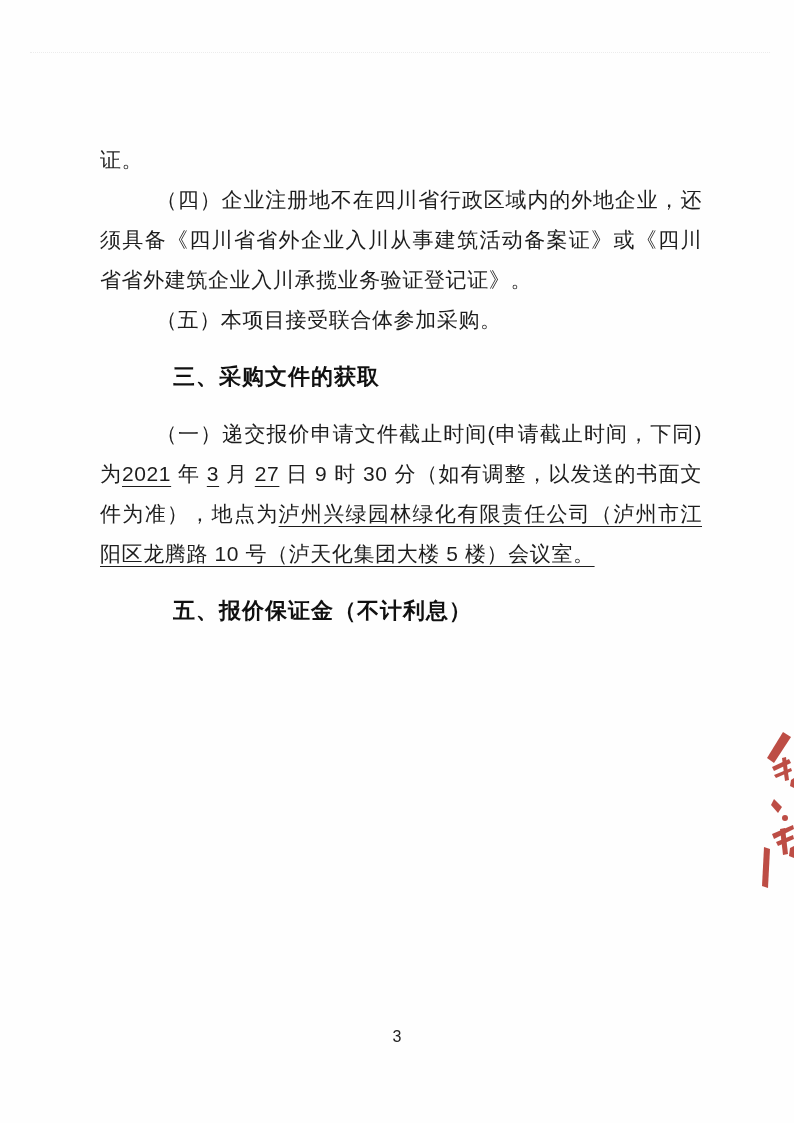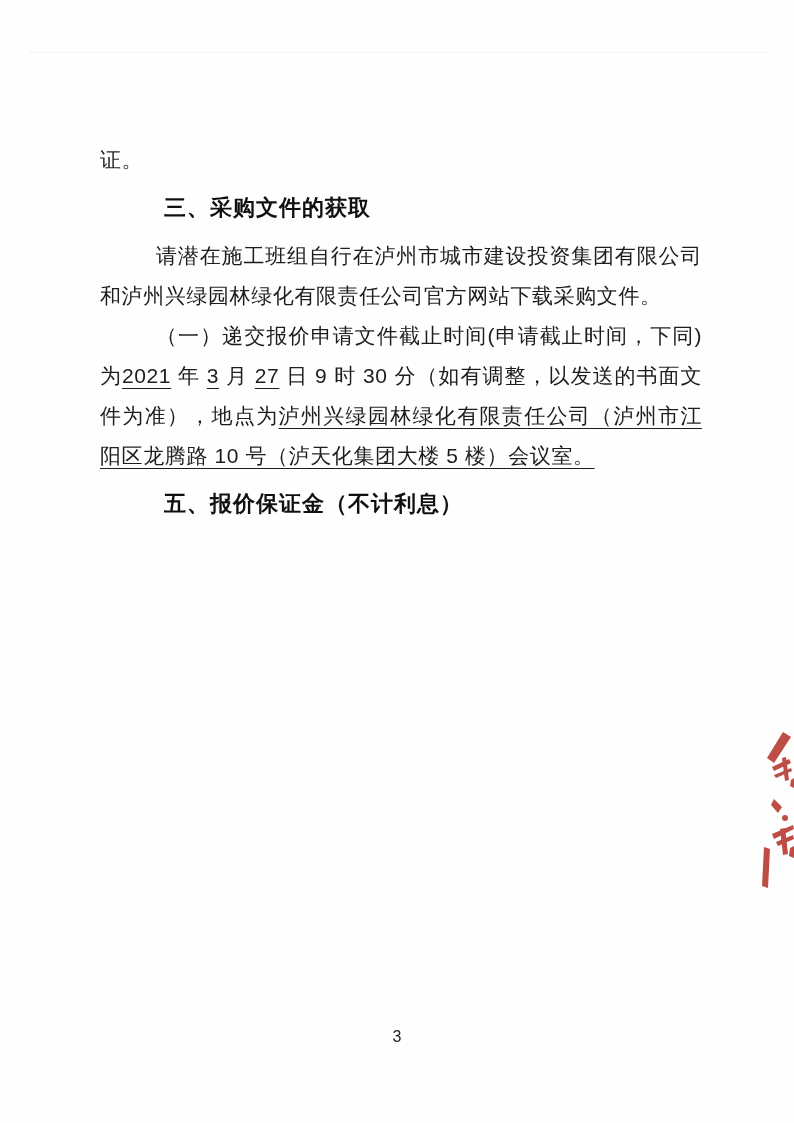--- a/index.html
+++ b/index.html
@@ -29,21 +29,21 @@
     font-family: "Liberation Sans", sans-serif;
     font-size: 21px;
     line-height: 40px;
     letter-spacing: 0.6px;
     color: #1d1d1d;
     text-align: justify;
     text-justify: inter-ideograph;
   }
   .indent { text-indent: 56px; }
   .heading {
-    margin: 8px;
+    margin: 17px;
     font-family: "Liberation Sans", sans-serif;
     font-weight: 700;
     font-size: 22px;
     line-height: 40px;
     letter-spacing: 1px;
     color: #101010;
     text-indent: 56px;
   }
   .u {
     text-decoration: underline;
@@ -71,22 +71,23 @@
 </style>
 </head>
 <body>
 
 <div class="page">
 
   <div class="scan-line"></div>
 
   <div class="content">
     <p class="para"><span>证。</span></p>
+    <p class="para indent"><span>（四）企业注册地不在四川省行政区域内的外地企业，还须具备《四川省省外企业入川从事建筑活动备案证》或《四川省省外建筑企业入川承揽业务验证登记证》。</span></p>
+    <p class="para indent"><span>（五）本项目接受联合体参加采购。</span></p>
     <h3 class="heading"><span>三、采购文件的获取</span></h3>
-    <p class="para indent"><span>请潜在施工班组自行在泸州市城市建设投资集团有限公司和泸州兴绿园林绿化有限责任公司官方网站下载采购文件。</span></p>
     <p class="para indent"><span>（一）递交报价申请文件截止时间(申请截止时间，下同)为</span><span class="u">2021</span><span> 年 </span><span class="u">3</span><span> 月 </span><span class="u">27</span><span> 日 9 时 30 分（如有调整，以发送的书面文件为准），地点为</span><span class="u">泸州兴绿园林绿化有限责任公司（泸州市江阳区龙腾路 10 号（泸天化集团大楼 5 楼）会议室。</span></p>
     <h3 class="heading"><span>五、报价保证金（不计利息）</span></h3>
   </div>
 
   <svg class="seal" viewBox="0 0 42 164" xmlns="http://www.w3.org/2000/svg">
     <g fill="#b5352c">
       <polygon points="31,4 39,9 22,35 15,30"></polygon>
       <polygon points="20,39 37,31 39,35 22,43"></polygon>
       <polygon points="22,47 39,40 40,43 24,50"></polygon>
       <polygon points="30,30 34,29 37,52 33,53"></polygon>

